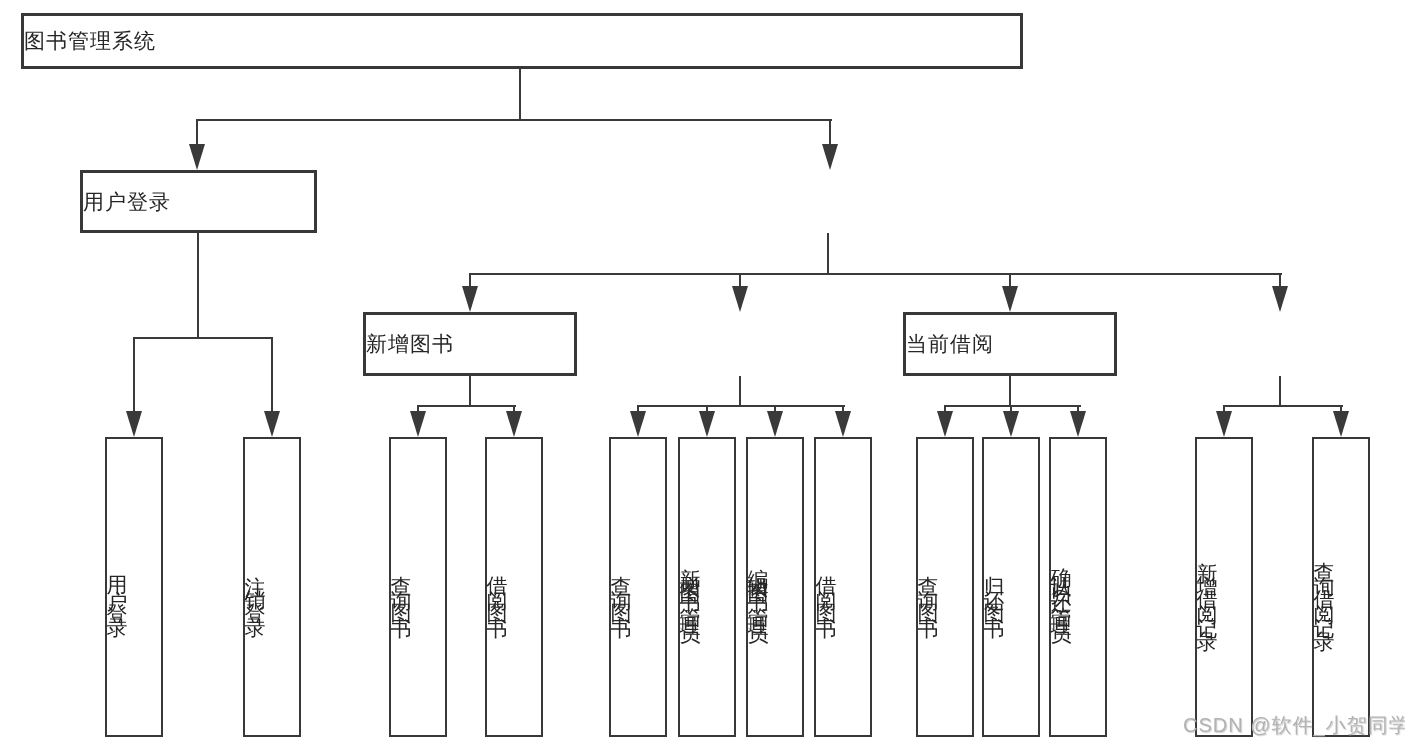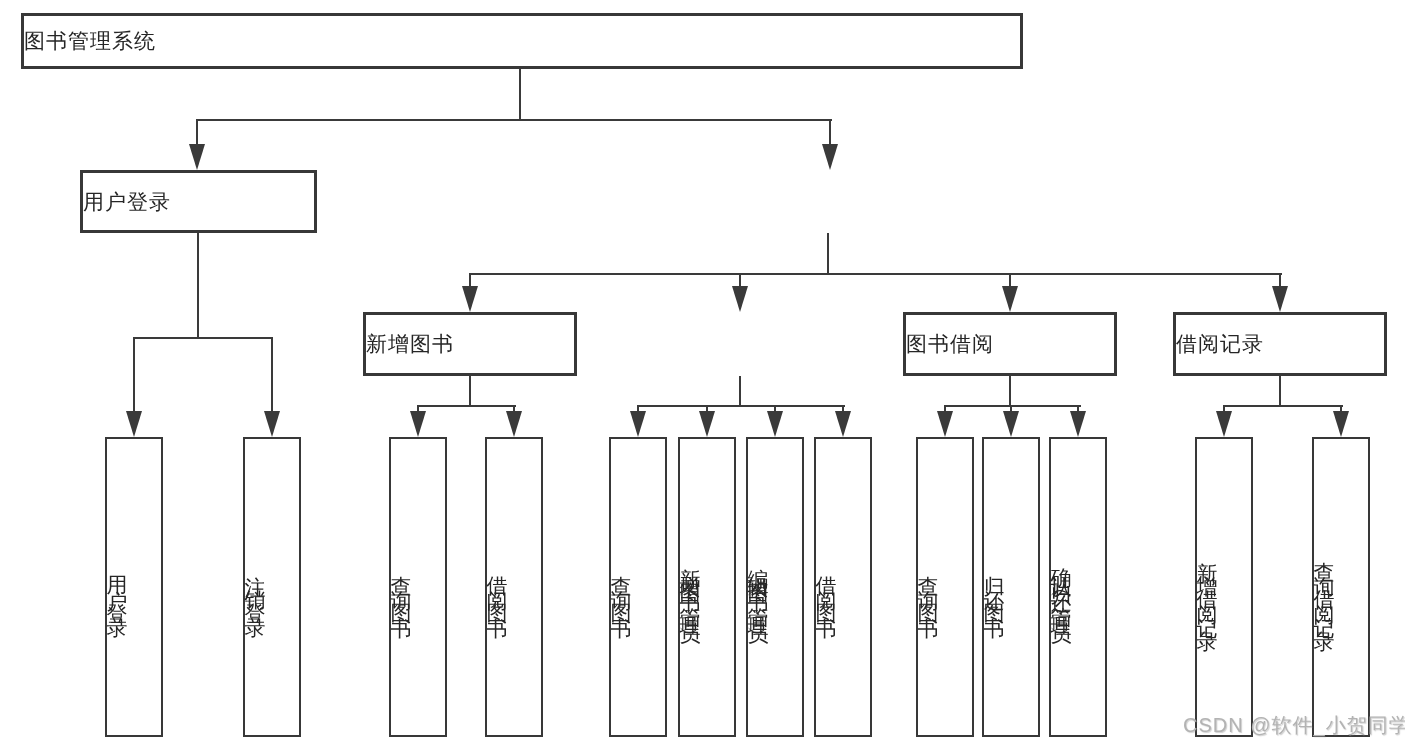--- a/index.html
+++ b/index.html
@@ -48,24 +48,21 @@
   </div>
 
   <div class="bx" style="left:80px;top:170px;width:237px;height:63px">
     <span>用户登录</span>
   </div>
 
   <div class="bx" style="left:363px;top:312px;width:214px;height:64px">
     <span>新增图书</span>
   </div>
   <div class="bx" style="left:903px;top:312px;width:214px;height:64px">
-    <span>图书借阅</span>
-  </div>
-  <div class="bx" style="left:1173px;top:312px;width:214px;height:64px">
-    <span>借阅记录</span>
+    <span>当前借阅</span>
   </div>
 
   <div class="bx bv" style="left:105px;top:437px;width:58px;height:300px">
     <span class="vtext">用户登录</span>
   </div>
   <div class="bx bv" style="left:243px;top:437px;width:58px;height:300px">
     <span class="vtext">注销登录</span>
   </div>
 
   <div class="bx bv" style="left:389px;top:437px;width:58px;height:300px">

